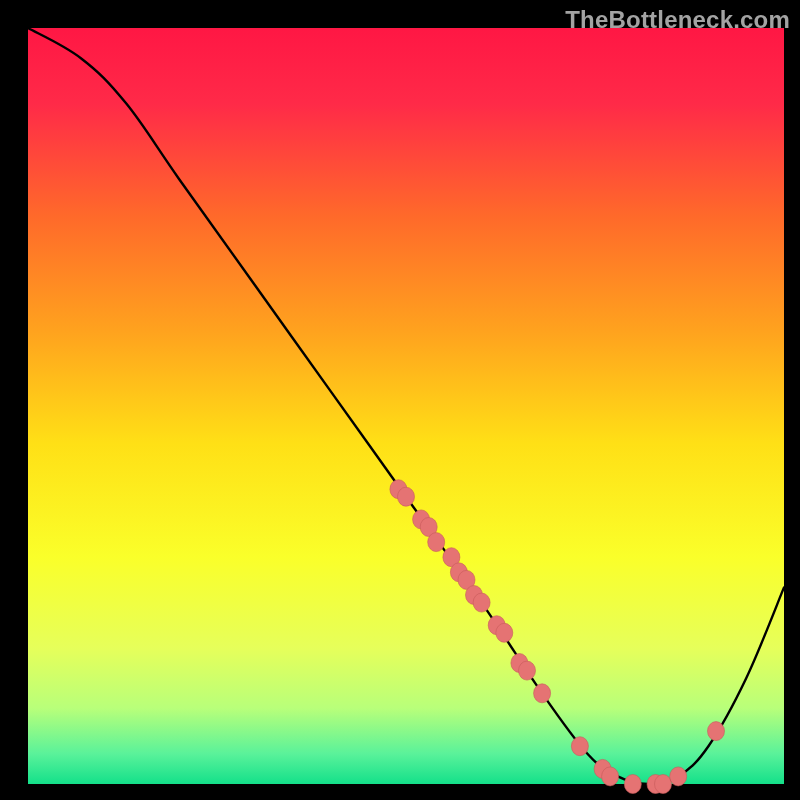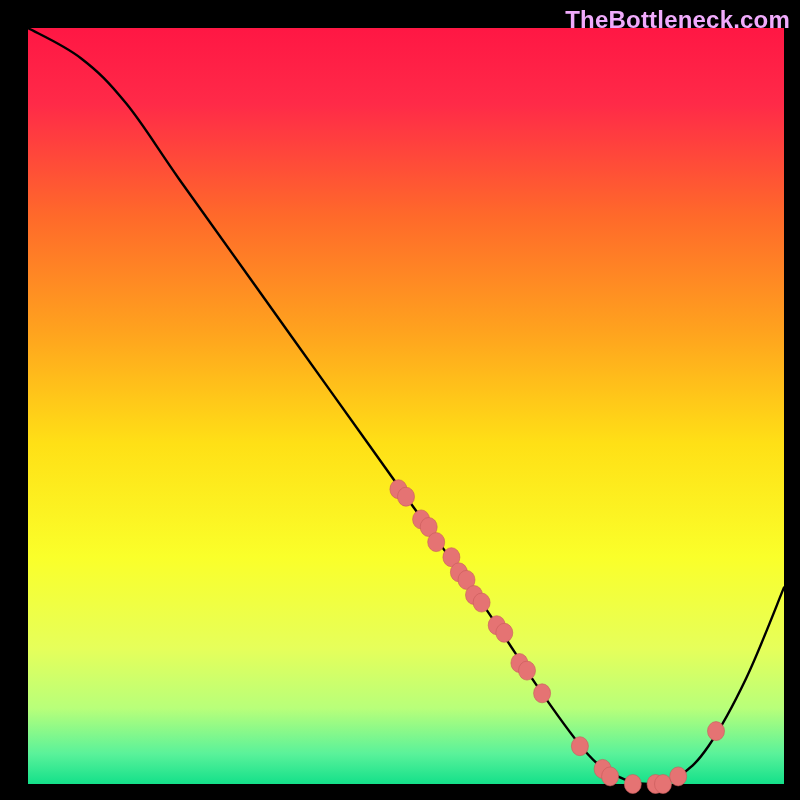--- a/index.html
+++ b/index.html
@@ -16,21 +16,21 @@
     height: 800px;
     background: #000;
   }
   .watermark {
     position: absolute;
     top: 6px;
     right: 10px;
     font-family: Arial, Helvetica, sans-serif;
     font-size: 24px;
     font-weight: 600;
-    color: #f0abfc;
+    color: #a3a3a3;
     letter-spacing: 0.2px;
     z-index: 20;
   }
   svg.chart {
     position: absolute;
     left: 0;
     top: 0;
     width: 800px;
     height: 800px;
     z-index: 10;

